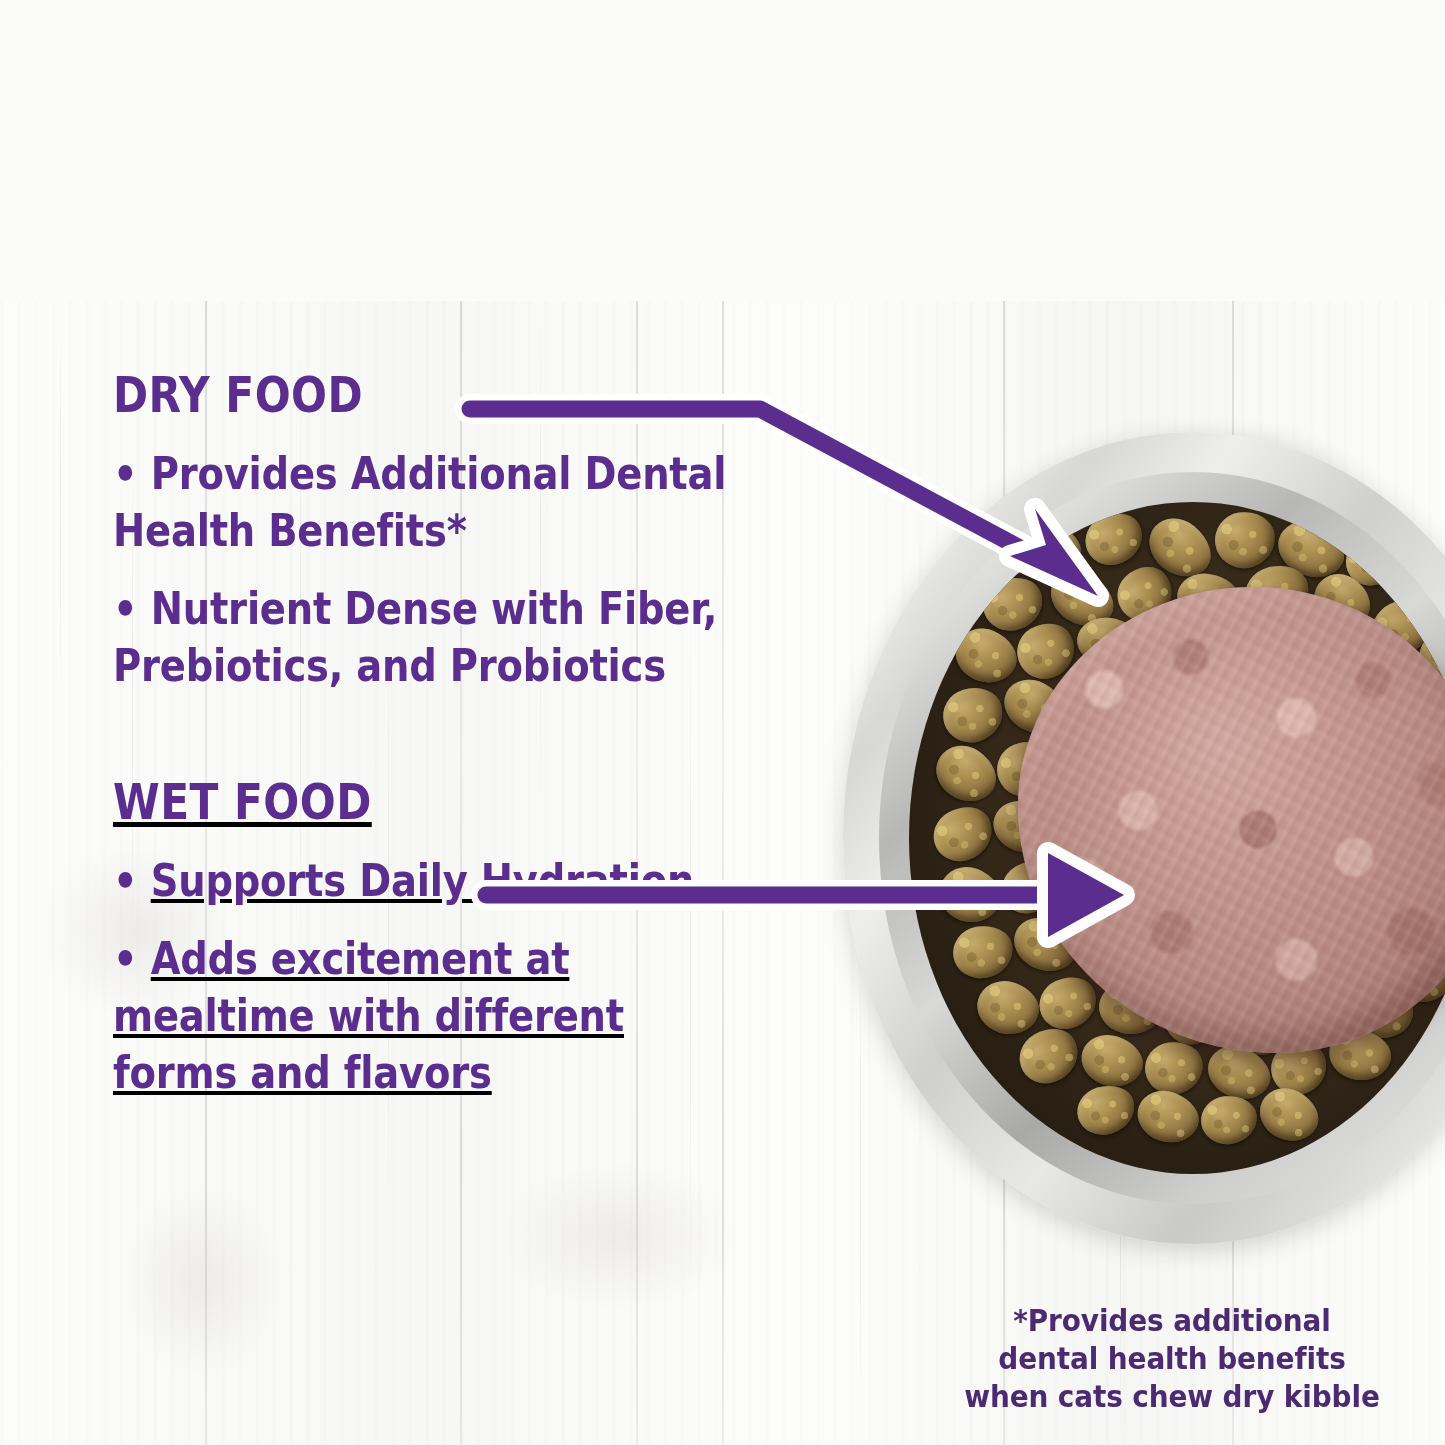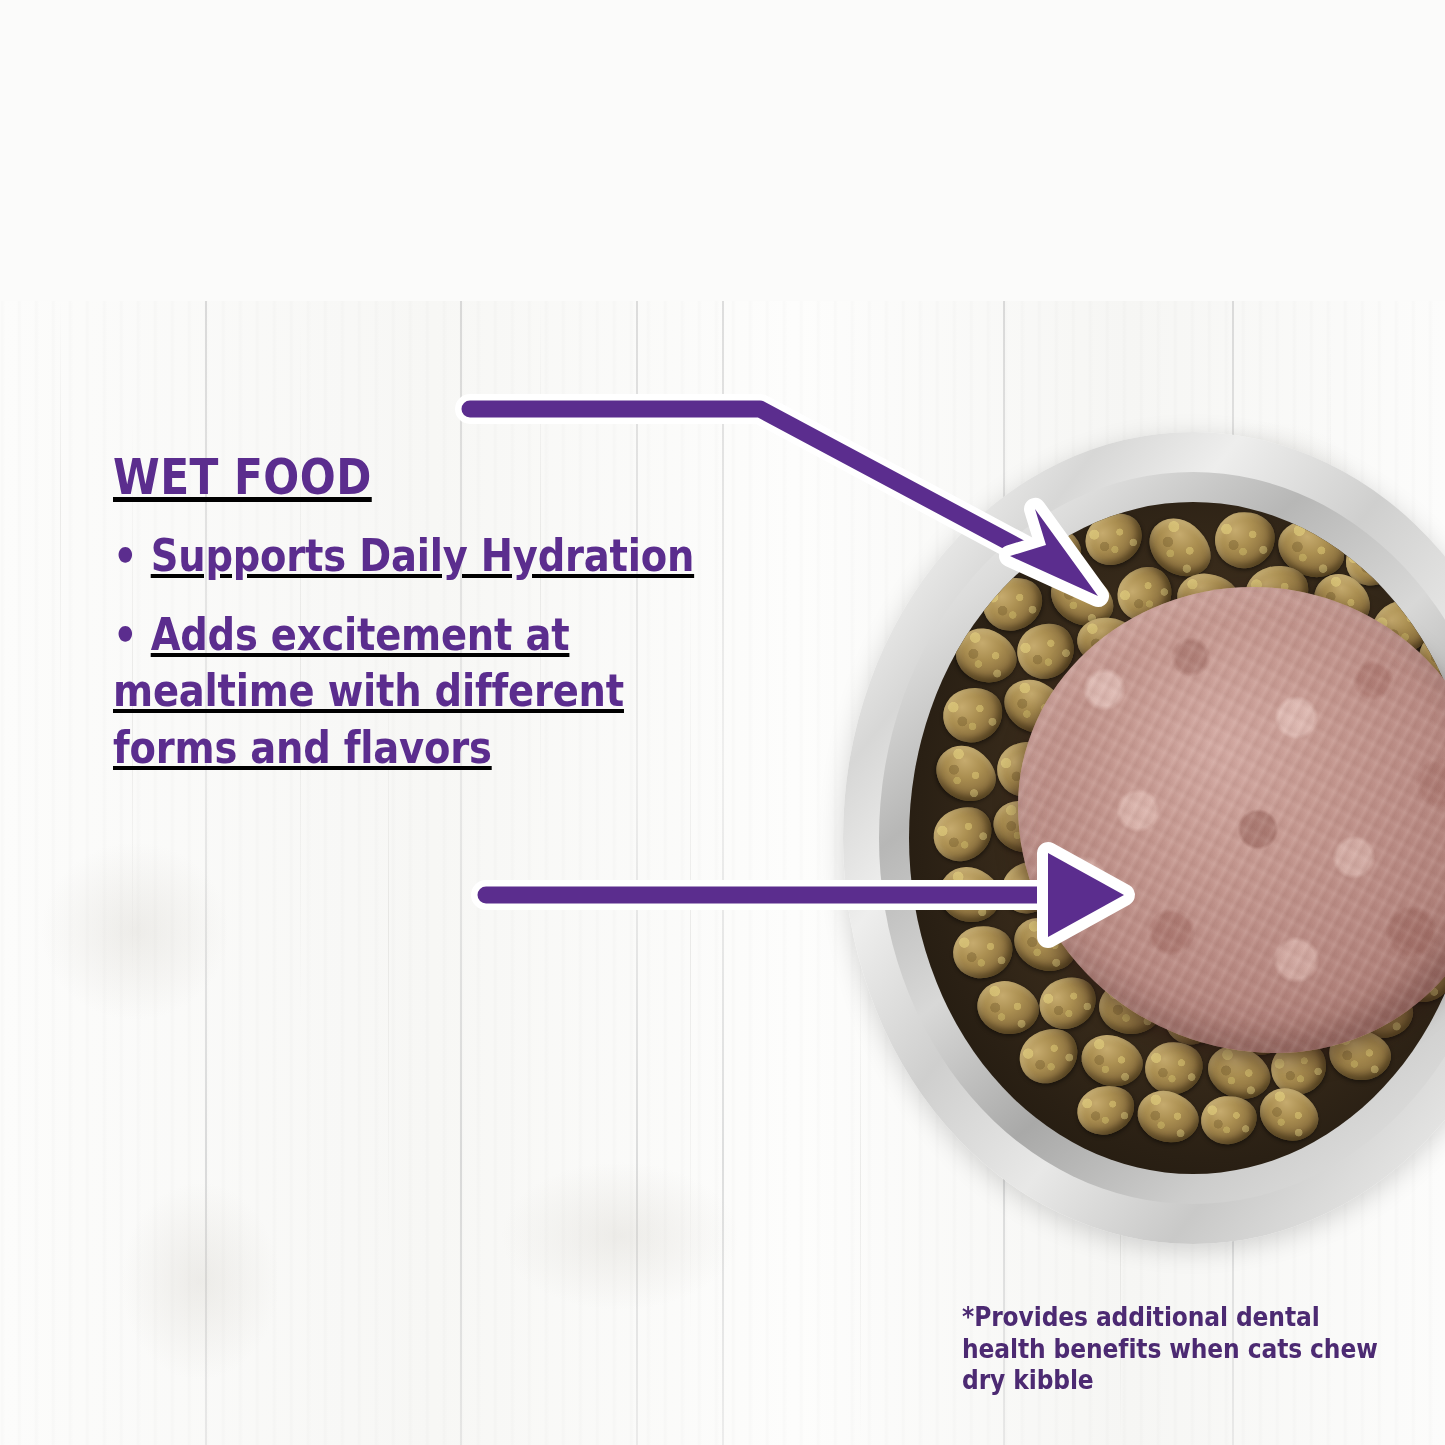--- a/index.html
+++ b/index.html
@@ -251,24 +251,24 @@
   }
 
   
   .footnote {
     position:absolute;
     left:962px; top:1302px;
     width:420px;
     color:#4C2A72;
     font-family:"Liberation Sans Narrow","DejaVu Sans Condensed","Liberation Sans", sans-serif;
     font-weight:700;
-    font-size:26px;
+    font-size:31px;
     line-height:1.22;
     letter-spacing:-0.1px;
-    text-align:left;
+    text-align:center;
   }
 </style>
 </head>
 <body>
 
 <div id="canvas">
 
   <div class="wood">
     <div class="plank" style="left:205px;"></div>
     <div class="plank" style="left:460px;"></div>
@@ -369,20 +369,27 @@
       <div class="kib" style="left:292px; top:594px; width:56px; height:48px; transform:rotate(-6deg);"></div>
       <div class="kib" style="left:350px; top:588px; width:60px; height:50px; transform:rotate(28deg);"></div>
     </div>
 
     <div class="pate"></div>
   </div>
 
 
   <div class="text-col">
 
+    <div class="section" id="dry-section">
+      <div class="section-title">DRY FOOD</div>
+      <div class="bullets">
+        <div class="bullet">Provides Additional Dental Health Benefits*</div>
+        <div class="bullet">Nutrient Dense with Fiber, Prebiotics, and Probiotics</div>
+      </div>
+    </div>
 
     <div class="section" id="wet-section">
       <div class="section-title">WET FOOD</div>
       <div class="bullets">
         <div class="bullet">Supports Daily Hydration</div>
         <div class="bullet">Adds excitement at mealtime with different forms and flavors</div>
       </div>
     </div>
 
   </div>

